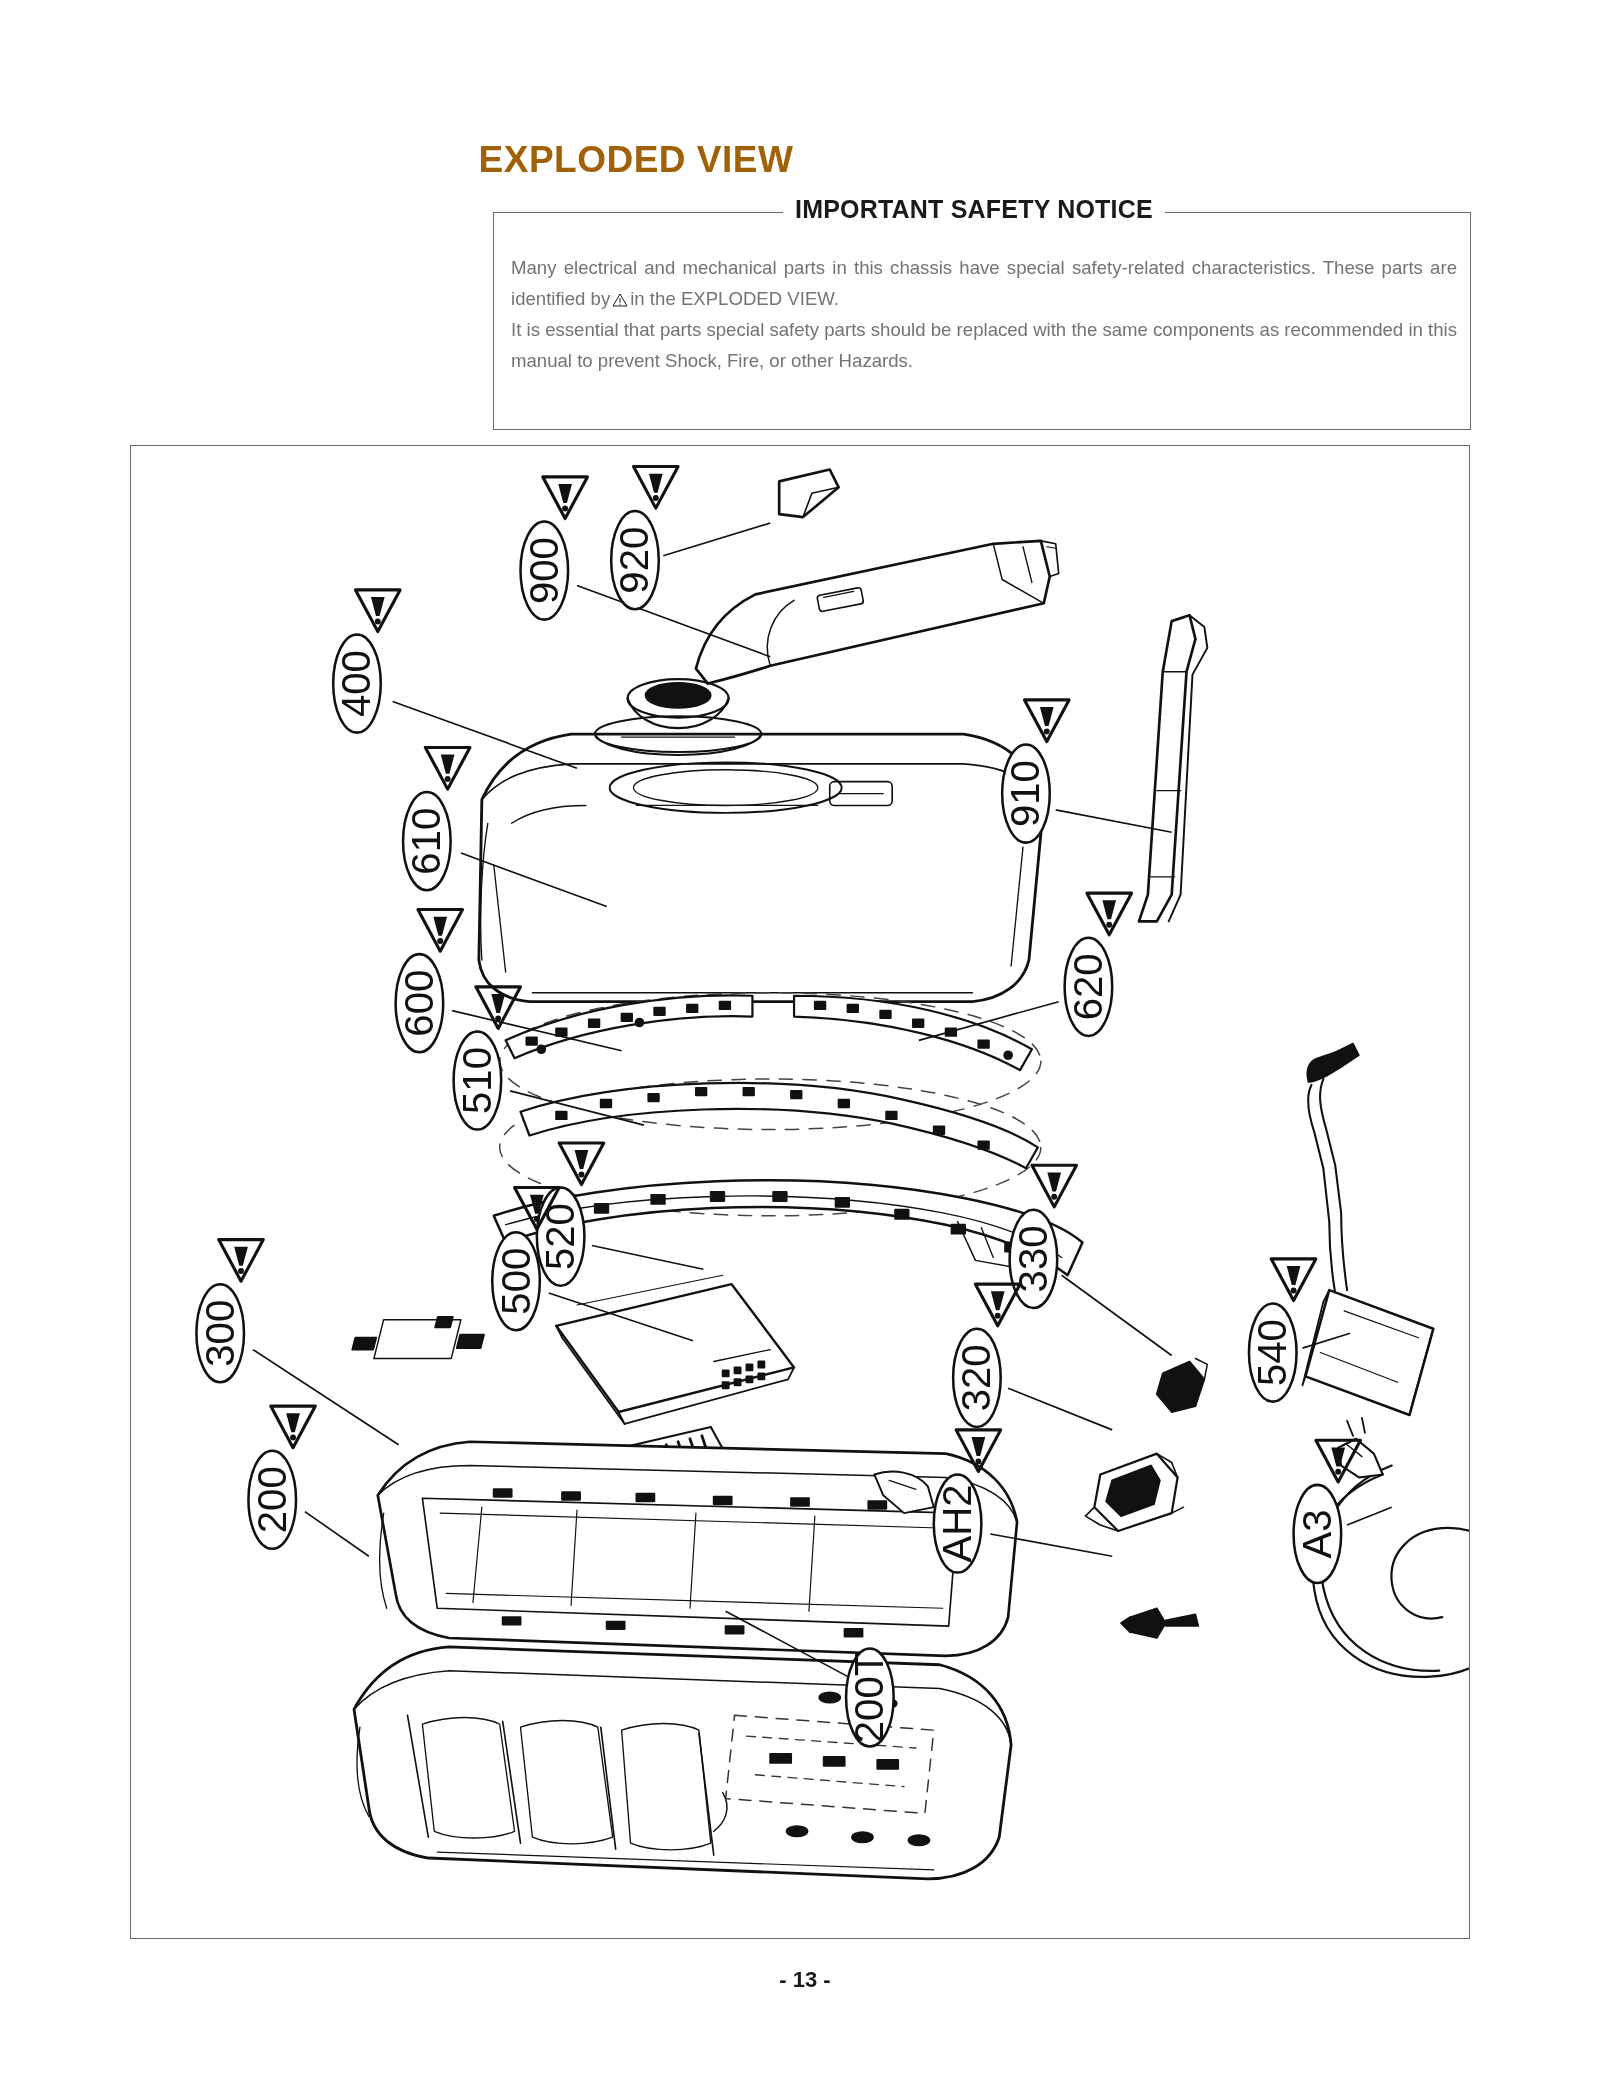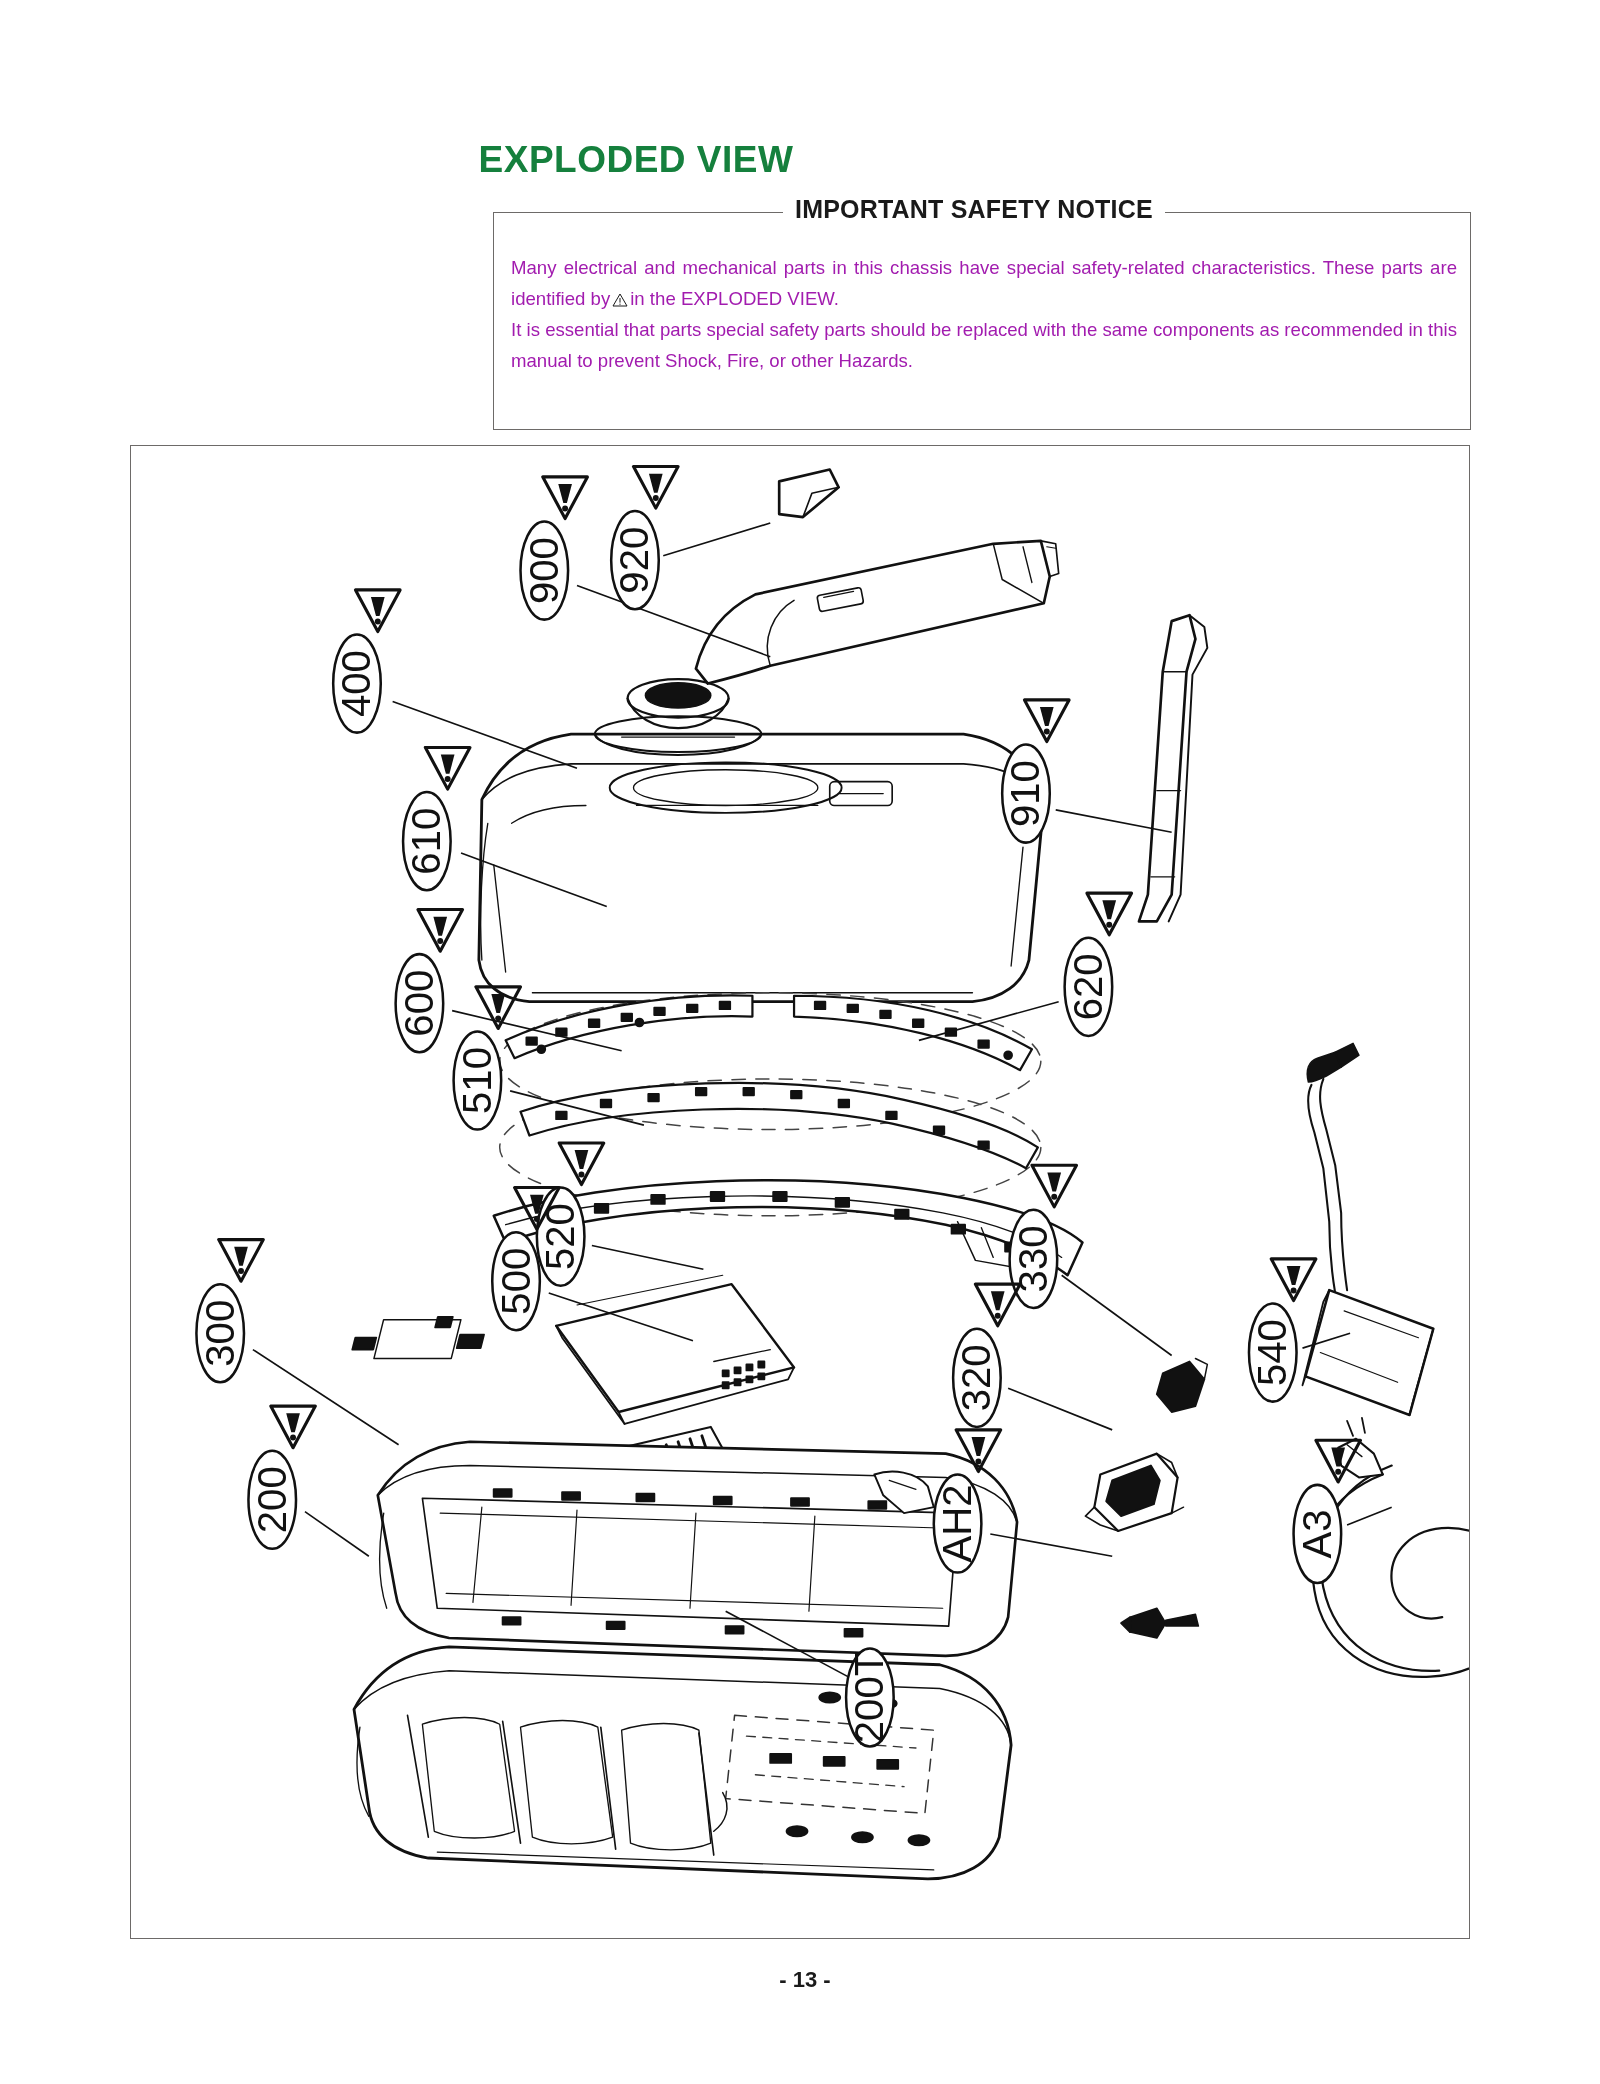--- a/index.html
+++ b/index.html
@@ -19,21 +19,21 @@
   
   #page-title {
     position: absolute;
     top: 139px;
     left: 0;
     width: 1272px;
     text-align: center;
     font-size: 37px;
     font-weight: bold;
     letter-spacing: 0.5px;
-    color: #15803d;
+    color: #a16207;
   }
 
   
   #safety-notice {
     position: absolute;
     left: 493px;
     top: 212px;
     width: 978px;
     height: 218px;
     box-sizing: border-box;
@@ -50,21 +50,21 @@
     white-space: nowrap;
     letter-spacing: 0.2px;
   }
   #safety-body {
     position: absolute;
     left: 17px;
     top: 39px;
     width: 946px;
     font-size: 18.6px;
     line-height: 31px;
-    color: #a21caf;
+    color: #737373;
   }
   #safety-body p {
     margin: 0;
   }
   .just { text-align: justify; text-align-last: left; }
   .warn-inline {
     display: inline-block;
     width: 16px;
     height: 14px;
     position: relative;

